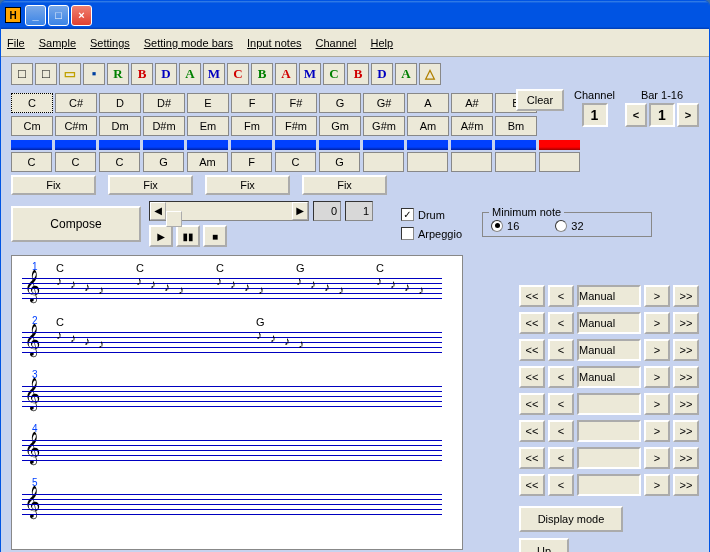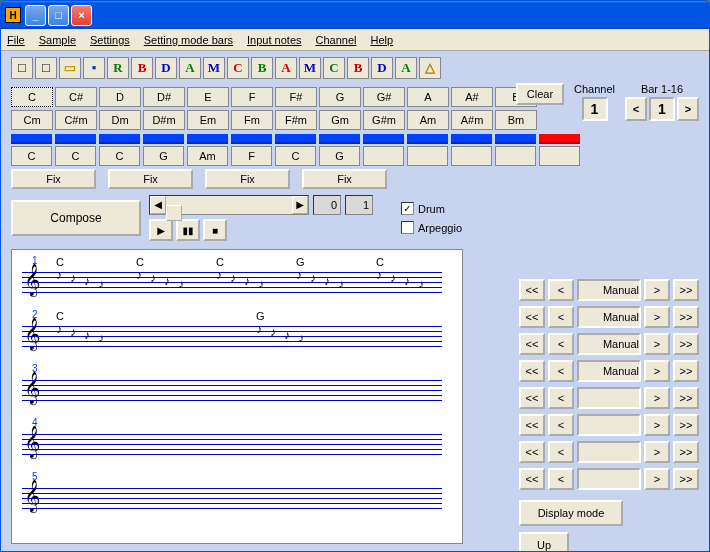--- a/index.html
+++ b/index.html
@@ -5,21 +5,21 @@
 * { box-sizing: border-box; margin: 0; padding: 0; font-family: Tahoma, sans-serif; font-size: 11px; }
 body { background: #3b6ea5; width: 710px; height: 552px; }
 .window { border: 1px solid #0054e3; border-radius: 6px 6px 0 0; overflow: hidden; }
 .titlebar { background: linear-gradient(#3b84e6, #0054e3 8%, #0054e3 92%, #003bb0); height: 28px; display: flex; align-items: center; padding: 0 4px; color: #fff; font-weight: bold; }
 .titlebar-icon { width: 16px; height: 16px; background: #ffa500; border: 1px solid #000; margin-right: 4px; font-size: 10px; display:flex; align-items:center; justify-content:center; color:#000; }
 .title-text { flex: 1; font-size: 12px; }
 .win-btns { display: flex; gap: 2px; }
 .win-btn { width: 21px; height: 21px; border-radius: 3px; border: 1px solid #fff; display: flex; align-items: center; justify-content: center; color: #fff; font-weight: bold; font-size: 11px; }
 .win-min, .win-max { background: linear-gradient(#79a8e8, #3b84e6); }
 .win-close { background: linear-gradient(#f08070, #e04030); }
-.menubar { background: #ece9d8; height: 22px; display: flex; align-items: center; padding: 0 6px; gap: 14px; border-bottom: 1px solid #aca899; }
+.menubar { background: #ece9d8; height: 28px; display: flex; align-items: center; padding: 0 6px; gap: 14px; border-bottom: 1px solid #aca899; }
 .menubar span { cursor: default; text-decoration: underline; text-decoration-color: #000; }
 .content { background: #c7d3ef; padding: 6px 10px 10px 10px; height: 500px; position: relative; }
 .toolbar { display: flex; gap: 2px; margin-bottom: 8px; }
 .tool-btn { width: 22px; height: 22px; background: #ece9d8; border: 1px solid #888; display: flex; align-items: center; justify-content: center; font-family: 'Times New Roman', serif; font-weight: bold; font-size: 13px; }
 .green { color: #008000; }
 .red { color: #d00000; }
 .blue { color: #0000c0; }
 .row { display: flex; gap: 2px; margin-bottom: 3px; flex-wrap: wrap; }
 .chord-btn { width: 42px; height: 20px; background: #ece9d8; border: 1px solid #888; text-align: center; line-height: 18px; }
 .chord-btn.selected { border: 1px dotted #000; }
@@ -58,21 +58,21 @@
 .staff-area { background: #fff; border: 1px solid #888; width: 452px; height: 295px; margin-top: 8px; padding: 8px 0 0 10px; overflow: hidden; font-family: serif;}
 .staff { position: relative; height: 54px; margin-bottom: 0;}
 .staff-num { position:absolute; left:10px; top:-3px; color:#0040ff; font-size:10px;}
 .staff-lines { position:absolute; left:0; right:20px; top:14px;}
 .staff-lines div { height:5px; border-top:1px solid #0000c0;}
 .clef { position:absolute; left:2px; top:6px; font-size:28px; color:#000; font-family:serif;}
 .notes { position:absolute; left:30px; top:0; right:22px; height:100%; color:#000; font-size:10px;}
 .right-panel { position: absolute; right: 10px; top: 228px; width: 180px; }
 .mode-row { display: flex; gap: 3px; margin-bottom: 5px; align-items:center;}
 .sm-btn { width: 26px; height: 22px; background: #ece9d8; border: 2px outset #fff; text-align: center; line-height: 18px; }
-.mode-select { flex:1; height: 22px; background: #ece9d8; border: 2px inset #fff; text-align: right; line-height: 18px; }
+.mode-select { flex:1; height: 22px; background: #ece9d8; border: 2px inset #fff; text-align: left; line-height: 18px; }
 .display-btn { width: 104px; height: 26px; background: #ece9d8; border: 2px outset #fff; text-align: center; line-height: 22px; margin-top: 10px; margin-bottom: 6px; }
 .updown-btn { width: 50px; height: 26px; background: #ece9d8; border: 2px outset #fff; text-align: center; line-height: 22px; display:block; margin-bottom: 6px;}
 </style>
 </head>
 <body>
 
 <div class="window">
   <div class="titlebar">
     <div class="titlebar-icon">H</div>
     <div class="win-btns">
@@ -204,20 +204,33 @@
         </div>
       </div>
       <div>
         <div class="checkbox-label">
           <div class="chk">✓</div>
           <span>Drum</span>
         </div>
         <div class="checkbox-label" style="margin-top:6px;">
           <div class="chk"></div>
           <span>Arpeggio</span>
+        </div>
+      </div>
+      <div class="minnote-group">
+        <span class="legend">Minimum note</span>
+        <div class="radio-row">
+          <div class="radio-item">
+            <div class="radio on"></div>
+            <span>16</span>
+          </div>
+          <div class="radio-item">
+            <div class="radio"></div>
+            <span>32</span>
+          </div>
         </div>
       </div>
     </div>
 
     <div class="staff-area" id="staff-area">
         <div class="staff">
           <span class="staff-num">1</span>
     <span class="clef">𝄞</span>
     <div class="staff-lines">
             <div></div>

